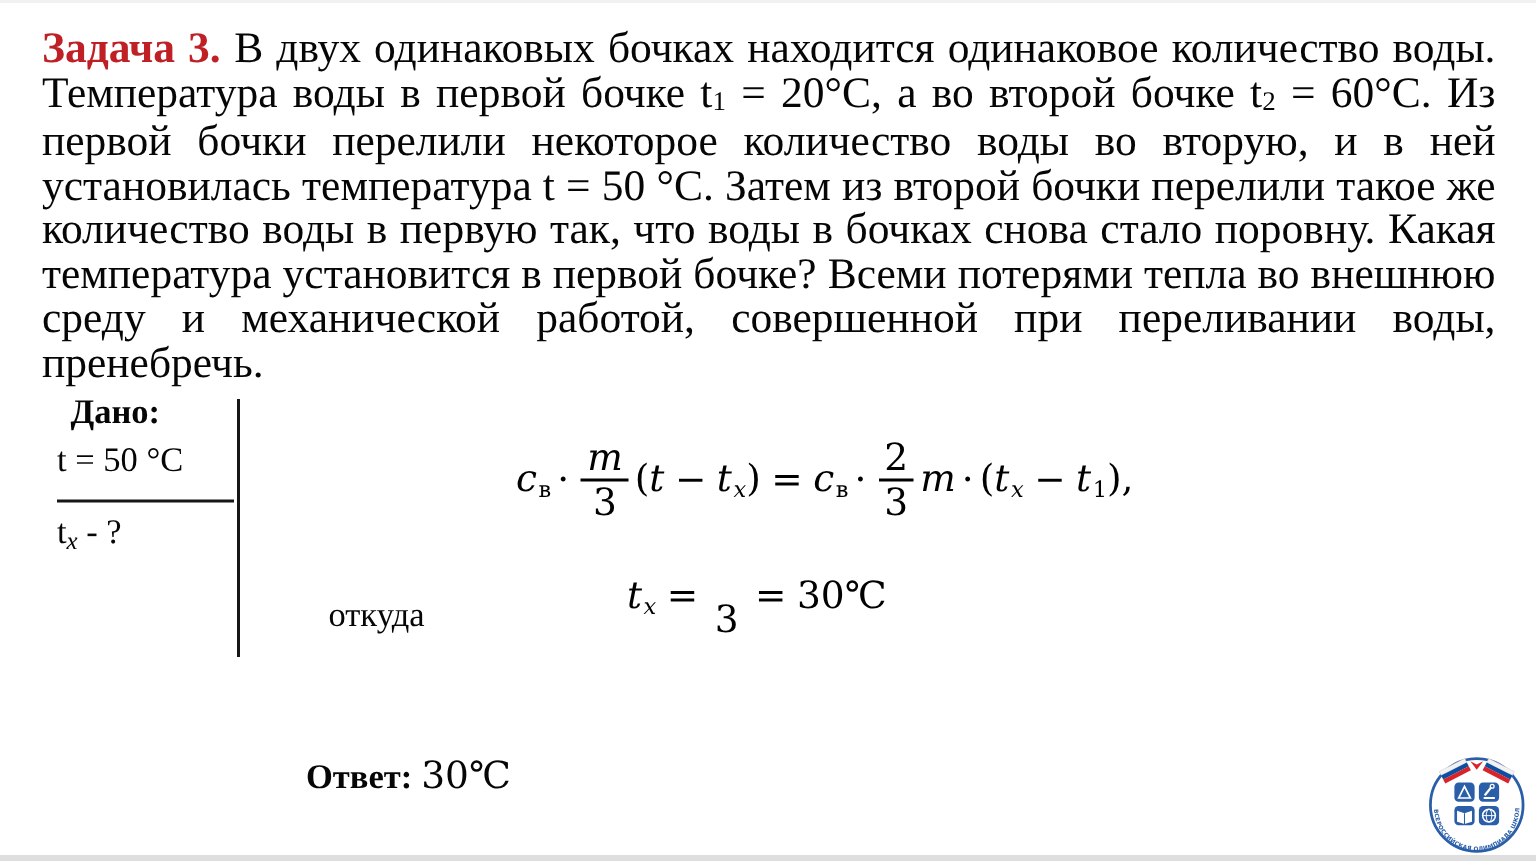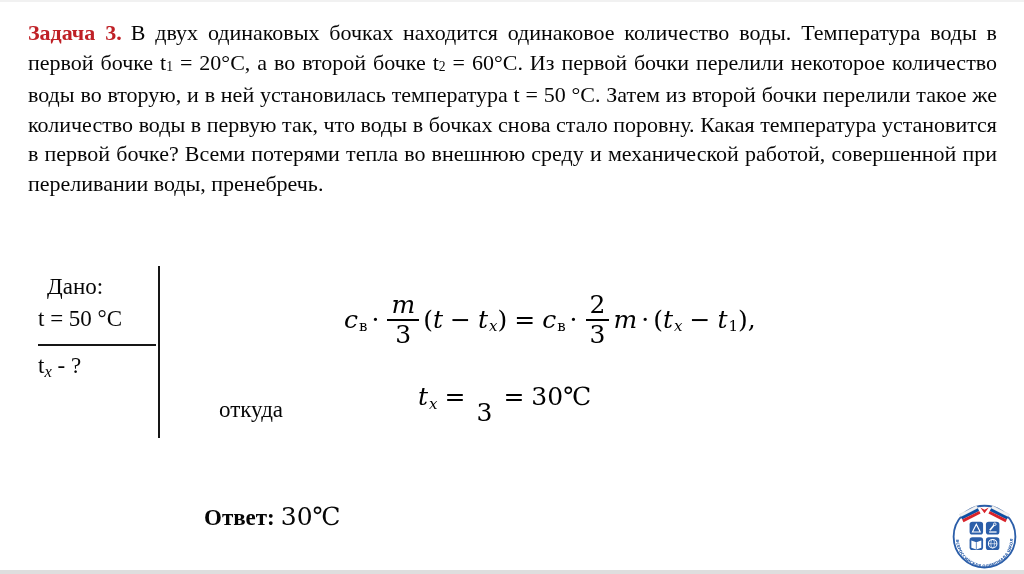--- a/index.html
+++ b/index.html
@@ -14,43 +14,42 @@
     border-top: 2px solid #f1f1f1;
     border-bottom: 4px solid #dedede;
     font-family: "Liberation Serif", "DejaVu Serif", serif;
     color: #060606;
   }
   
   .problem {
     position: absolute;
     left: 28px; top: 16px; width: 969px;
     margin: 0;
-    font-size: 22px; line-height: 29.5px;
+    font-size: 29px; line-height: 29.5px;
     text-align: justify;
   }
   .problem .title {
     font-weight: bold;
     color: #bf2026;
     margin-right: 9px;
   }
   .psub {
     font-size: 0.62em;
     position: relative; top: 0.12em;
   }
   
   .given {
     position: absolute;
     left: 38px; top: 257px; width: 122px;
     font-size: 23px;
   }
   .given-h {
-    font-weight: normal;
+    font-weight: bold;
     padding-left: 9px;
     line-height: 31px;
-    margin-top: 12px;
   }
   .given-row { line-height: 33px; white-space: nowrap; }
   .gsub { font-size: 0.62em; position: relative; top: 0.12em; }
   .gsub-x { font-size: 0.72em; font-style: italic; position: relative; top: 0.25em; }
   .hline {
     width: 118px; height: 0;
     border-top: 2px solid #161616;
     margin: 6px 0 3px 0;
   }
   .vline {

